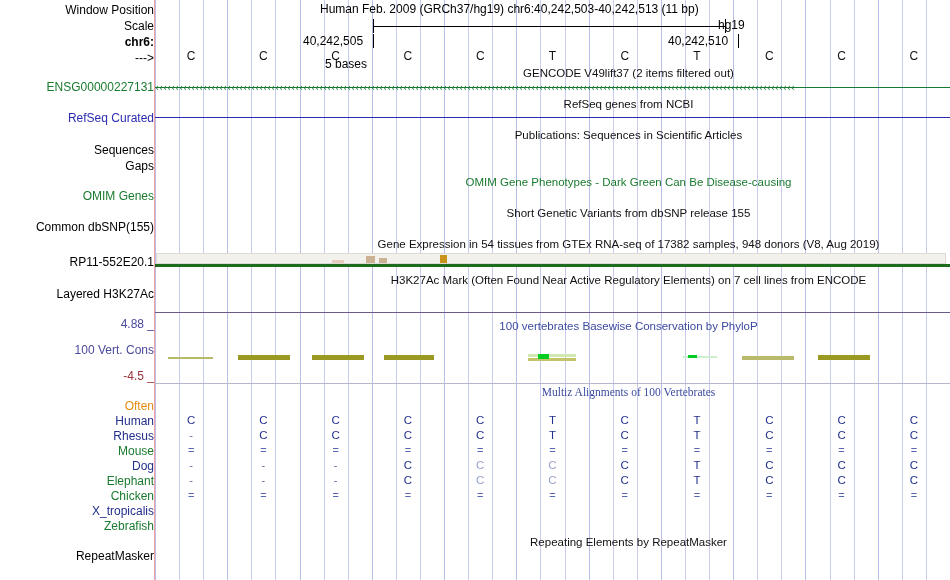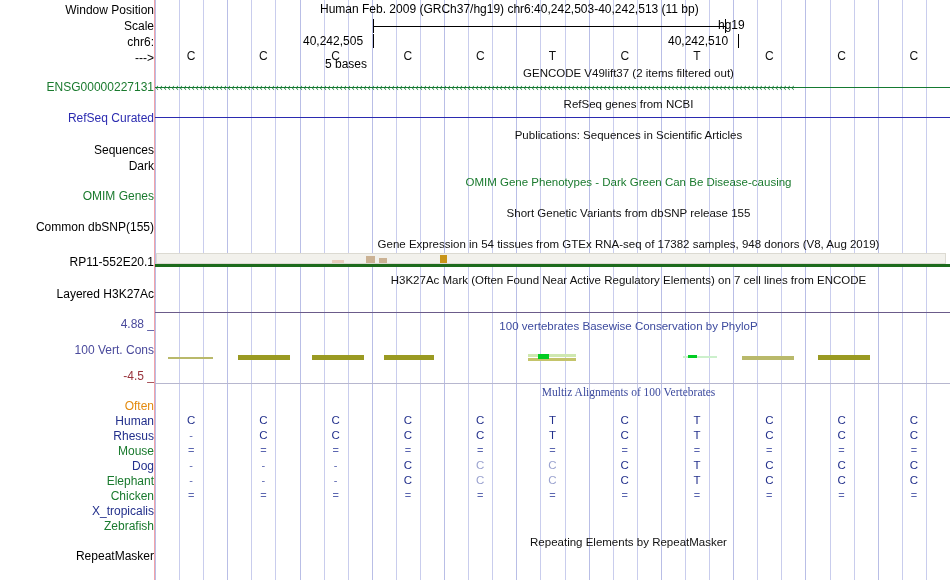--- a/index.html
+++ b/index.html
@@ -116,21 +116,21 @@
       <div class="gl" style="left: 674.545px;"></div>
       <div class="gl" style="left: 698.636px;"></div>
       <div class="gl major" style="left: 722.727px;"></div>
       <div class="gl" style="left: 746.818px;"></div>
       <div class="gl" style="left: 770.909px;"></div>
     </div>
   <div class="redline" style="left:154px;"></div>
 
   <div class="lbl" style="top:4px;">Window Position</div>
   <div class="lbl" style="top:20px;">Scale</div>
-  <div class="lbl" style="top:36px;">chr6:</div>
+  <div class="lbl" style="top:36px;font-weight:bold;">chr6:</div>
   <div class="lbl" style="top:52px;">---&gt;</div>
 
   <div class="rtext" style="left:320px;top:3px;">Human Feb. 2009 (GRCh37/hg19)   chr6:40,242,503-40,242,513 (11 bp)</div>
 
   <div class="rtext" style="left:325px;top:19px;margin-top:39px;">5 bases</div>
   <div class="ruler-bar" style="left:373px;top:26px;width:352px;"></div>
   <div class="tickv" style="left:373px;top:19px;height:14px;"></div>
   <div class="tickv" style="left:725px;top:19px;height:14px;"></div>
   <div class="rtext" style="left:718px;top:19px;">hg19</div>
 
@@ -157,21 +157,21 @@
   <div class="lbl green" style="top:81px;">ENSG00000227131</div>
   <div class="arrowline" style="top:87px;"></div>
   <div class="arrows" style="top: 82px; word-spacing: 0px; text-align: justify;" id="gcarrows">‹‹‹‹‹‹‹‹‹‹‹‹‹‹‹‹‹‹‹‹‹‹‹‹‹‹‹‹‹‹‹‹‹‹‹‹‹‹‹‹‹‹‹‹‹‹‹‹‹‹‹‹‹‹‹‹‹‹‹‹‹‹‹‹‹‹‹‹‹‹‹‹‹‹‹‹‹‹‹‹‹‹‹‹‹‹‹‹‹‹‹‹‹‹‹‹‹‹‹‹‹‹‹‹‹‹‹‹‹‹‹‹‹‹‹‹‹‹‹‹‹‹‹‹‹‹‹‹‹‹‹‹‹‹‹‹‹‹‹‹‹‹‹‹‹‹‹‹‹‹‹‹‹‹‹‹‹‹‹‹</div>
 
   <div class="ctitle black" style="top:98px;">RefSeq genes from NCBI</div>
   <div class="lbl blue" style="top:112px;">RefSeq Curated</div>
   <div class="refseqline" style="top:117px;"></div>
 
   <div class="ctitle black" style="top:129px;">Publications: Sequences in Scientific Articles</div>
   <div class="lbl" style="top:144px;margin-left:29px;">Sequences</div>
-  <div class="lbl" style="top:160px;">Dark</div>
+  <div class="lbl" style="top:160px;">Gaps</div>
 
   <div class="ctitle green" style="top:176px;">OMIM Gene Phenotypes - Dark Green Can Be Disease-causing</div>
   <div class="lbl green" style="top:190px;">OMIM Genes</div>
 
   <div class="ctitle black" style="top:207px;">Short Genetic Variants from dbSNP release 155</div>
   <div class="lbl" style="top:221px;">Common dbSNP(155)</div>
 
   <div class="ctitle black" style="top:238px;">Gene Expression in 54 tissues from GTEx RNA-seq of 17382 samples, 948 donors (V8, Aug 2019)</div>
   <div class="lbl" style="top:256px;">RP11-552E20.1</div>
   <div class="rp11-box" style="top:253px;"></div>

